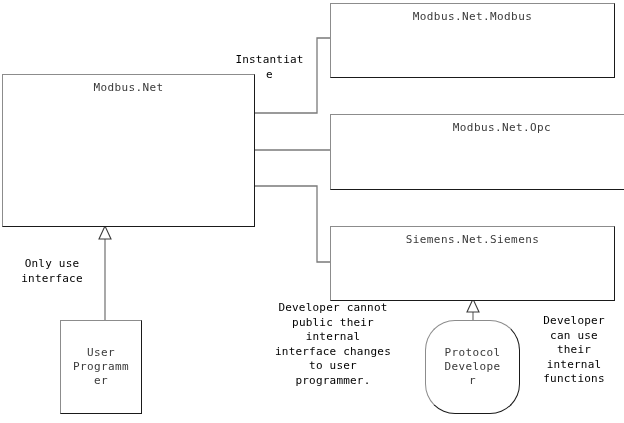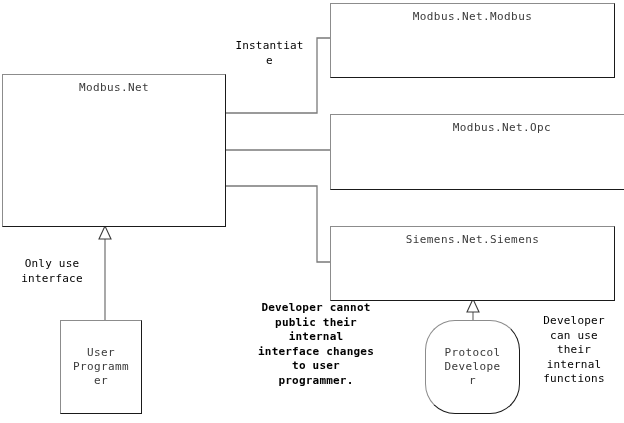--- a/index.html
+++ b/index.html
@@ -91,21 +91,21 @@
 
     <path class="arrow-hollow" d="M211,113 L224,107 L224,119 Z"></path>
     <path class="arrow-hollow" d="M211,150 L224,144 L224,156 Z"></path>
     <path class="arrow-hollow" d="M211,186 L224,180 L224,192 Z"></path>
 
     <path class="arrow-hollow" d="M105,226 L99,239 L111,239 Z"></path>
 
     <path class="arrow-hollow" d="M473,299 L467,312 L479,312 Z"></path>
   </svg>
 
-  <div class="uml-box" style="left:2px; top:74px; width:224px; height:153px;">
+  <div class="uml-box" style="left:2px; top:74px; width:253px; height:153px;">
     <div class="box-title top">Modbus.Net</div>
   </div>
 
   <div class="uml-box" style="left:330px; top:3px; width:285px; height:75px;">
     <div class="box-title top">Modbus.Net.Modbus</div>
   </div>
 
   <div class="uml-box" style="left:330px; top:114px; width:344px; height:76px;">
     <div class="box-title top">Modbus.Net.Opc</div>
   </div>
@@ -119,27 +119,27 @@
 Programm
 er</div>
   </div>
 
   <div class="uml-box" style="left:425px; top:320px; width:95px; height:94px;border-radius:30px;">
     <div class="box-title mid">Protocol
 Develope
 r</div>
   </div>
 
-  <div class="note" style="left:222px; top:39px; width:95px;">Instantiat
+  <div class="note" style="left:222px; top:53px; width:95px;">Instantiat
 e</div>
 
   <div class="note" style="left:6px; top:257px; width:92px;">Only use
 interface</div>
 
-  <div class="note" style="left:240px; top:301px; width:152px;font-weight:bold;">Developer cannot
+  <div class="note" style="left:257px; top:301px; width:152px;">Developer cannot
 public their
 internal
 interface changes
 to user
 programmer.</div>
 
   <div class="note" style="left:528px; top:314px; width:92px;">Developer
 can use
 their
 internal

